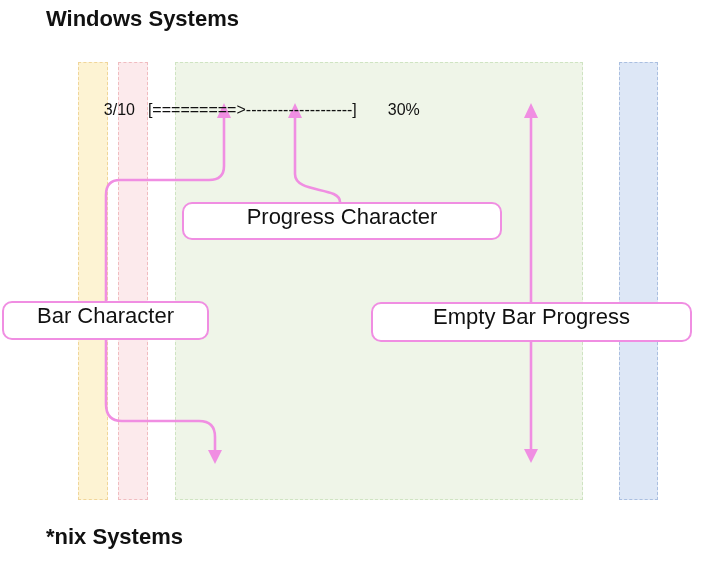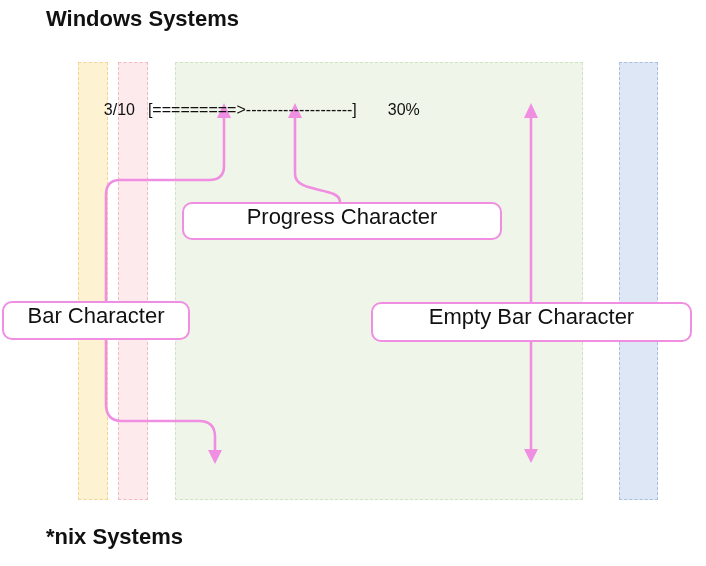--- a/index.html
+++ b/index.html
@@ -30,21 +30,21 @@
   .connector { stroke:var(--accent-pink); stroke-width:2.6; fill:none; stroke-linecap:round; }
   .arrowhead { fill:var(--accent-pink); stroke:none; }
   
   .callout {
     position:absolute; box-sizing:border-box;
     background:#ffffff; border:2px solid var(--accent-pink);
     border-radius:10px; display:flex; justify-content:center;
     font-size:22px; white-space:pre;
   }
   .callout-progress { left:182px; top:202px; width:320px; height:38px; }
-  .callout-bar      { left:2px;   top:301px; width:188px; height:39px; }
+  .callout-bar      { left:2px;   top:301px; width:207px; height:39px; }
   .callout-empty    { left:371px; top:302px; width:321px; height:40px; }
 </style>
 </head>
 <body>
 
 <div class="canvas">
 
   <div class="band band-value"></div>
   <div class="band band-total"></div>
   <div class="band band-bar"></div>
@@ -74,16 +74,16 @@
   </div>
 
 
   <div class="callout callout-progress">
     <span>Progress Character</span>
   </div>
   <div class="callout callout-bar">
     <span>Bar Character</span>
   </div>
   <div class="callout callout-empty">
-    <span>Empty Bar Character</span>
+    <span>Empty Bar Progress</span>
   </div>
 
 </div>
 
 </body></html>

